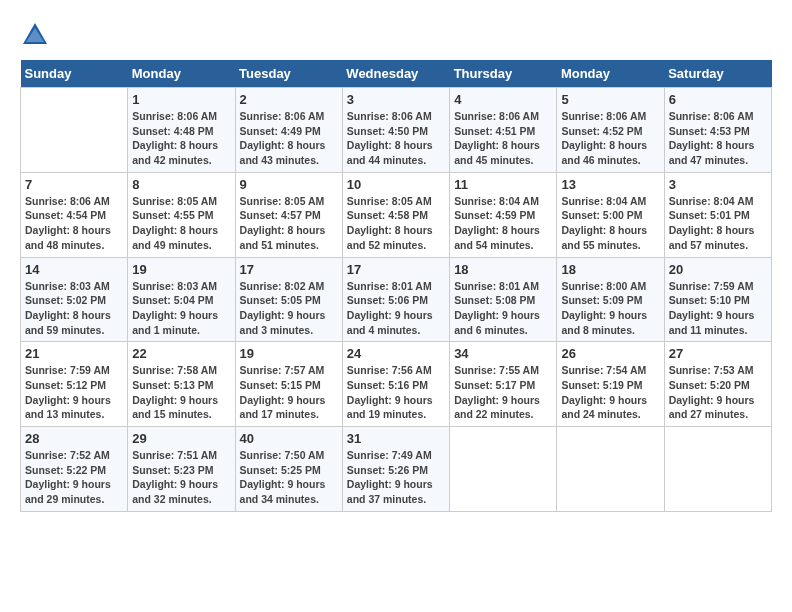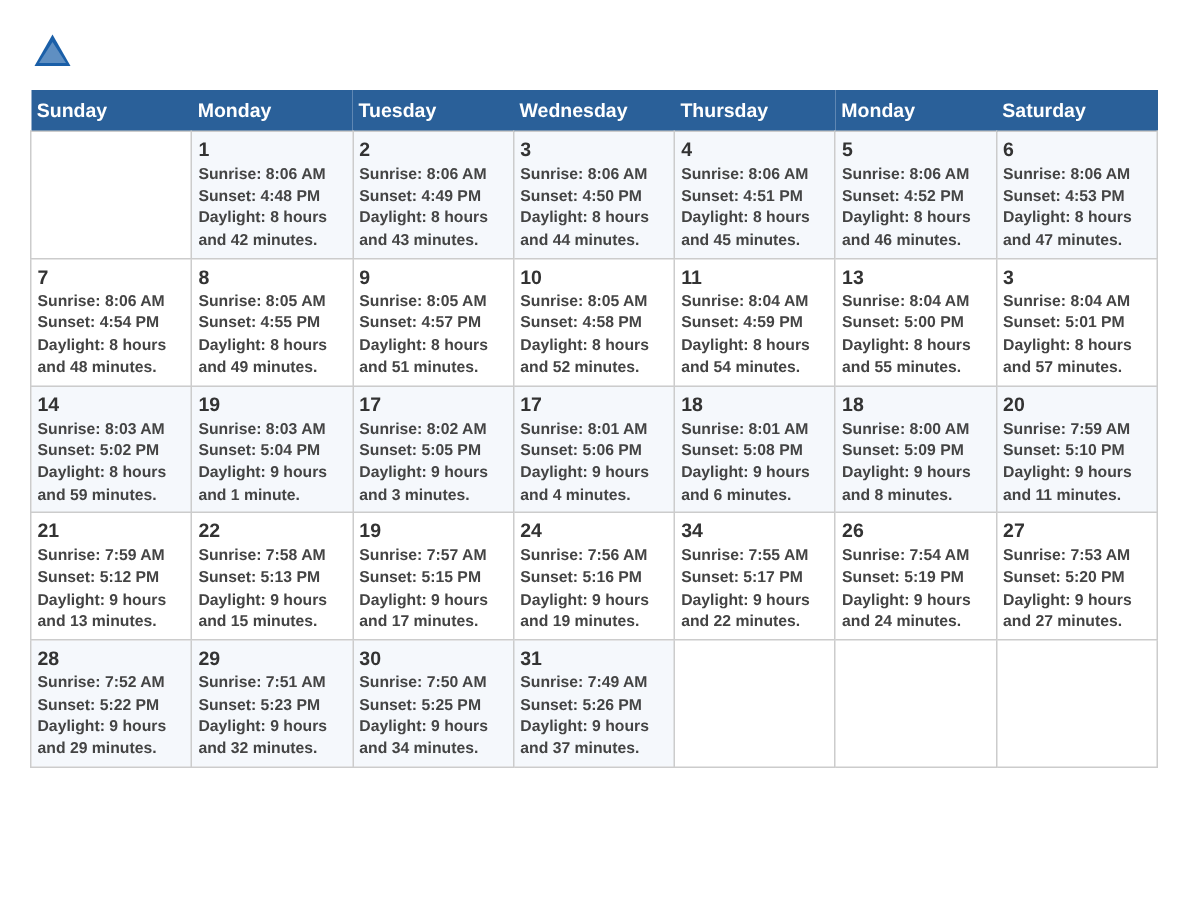--- a/index.html
+++ b/index.html
@@ -247,21 +247,21 @@
       <tr>
         <td>
           <span class="day-number">28</span>
           <div class="day-info">Sunrise: 7:52 AM<br>Sunset: 5:22 PM<br>Daylight: 9 hours<br>and 29 minutes.</div>
         </td>
         <td>
           <span class="day-number">29</span>
           <div class="day-info">Sunrise: 7:51 AM<br>Sunset: 5:23 PM<br>Daylight: 9 hours<br>and 32 minutes.</div>
         </td>
         <td>
-          <span class="day-number">30</span>
+          <span class="day-number">40</span>
           <div class="day-info">Sunrise: 7:50 AM<br>Sunset: 5:25 PM<br>Daylight: 9 hours<br>and 34 minutes.</div>
         </td>
         <td>
           <span class="day-number">31</span>
           <div class="day-info">Sunrise: 7:49 AM<br>Sunset: 5:26 PM<br>Daylight: 9 hours<br>and 37 minutes.</div>
         </td>
         <td class="empty-cell"></td>
         <td class="empty-cell"></td>
         <td class="empty-cell"></td>
       </tr>

